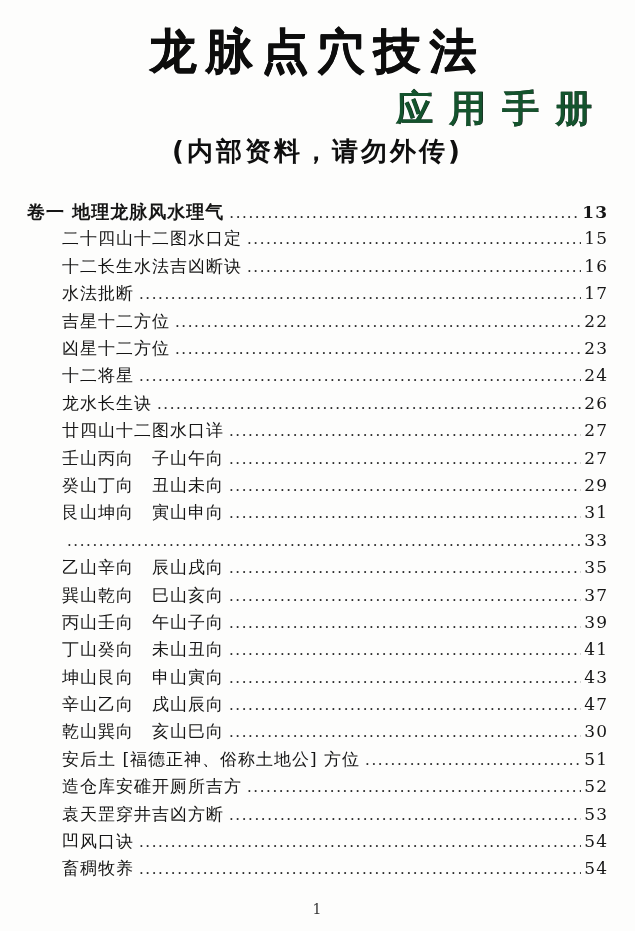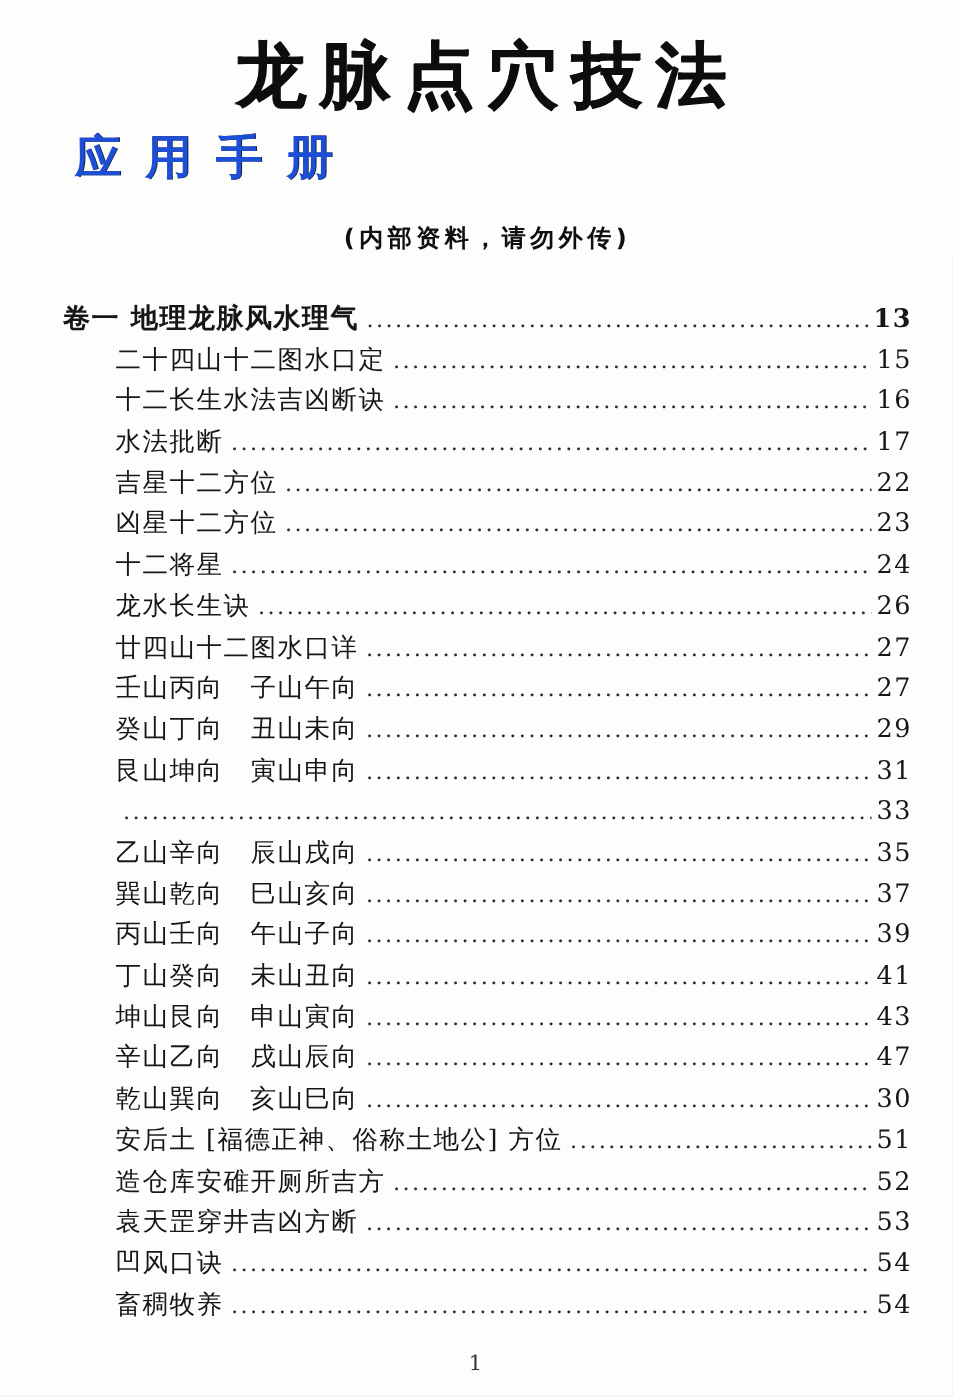--- a/index.html
+++ b/index.html
@@ -2,52 +2,52 @@
 <html><head>
 <meta charset="utf-8">
 <style>
   html,body{margin:0;padding:0;background:#e9e9e9;}
   .page{
     position:relative;
     width:635px;height:931px;
     margin:0 auto;
     background:#fdfdfc;
     box-sizing:border-box;
-    padding:26px 27px 0 42px;
+    padding:26px 27px 0 27px;
     color:#161616;
     font-family:"DejaVu Serif", serif;
     overflow:hidden;
   }
   .title{
     text-align:center;
     font-size:47px;
     line-height:1.05;
     font-weight:900;
     letter-spacing:9px;
     margin:0;
     color:#0d0d0d;
     text-shadow:0.6px 0 0 #0d0d0d, 0 0.6px 0 #0d0d0d;
   }
   .subtitle{
-    text-align:left;
-    font-size:31px;
+    text-align:right;
+    font-size:37px;
     line-height:1.1;
     font-weight:900;
     letter-spacing:16px;
     margin:13px 0 0 8px;
-    color:#1d4ed8;
+    color:#14532d;
     text-shadow:0.5px 0 0 #111;
   }
   .notice{
     text-align:center;
     font-family:"DejaVu Sans", sans-serif;
     font-weight:bold;
-    font-size:16px;
+    font-size:26px;
     letter-spacing:3px;
-    margin-top:27px;
+    margin-top:5px;
     color:#0f0f0f;
   }
   .toc{margin-top:29px;}
   .toc-row{
     display:flex;
     align-items:baseline;
     height:27.4px;
     line-height:27.4px;
     font-size:17px;
     white-space:nowrap;

